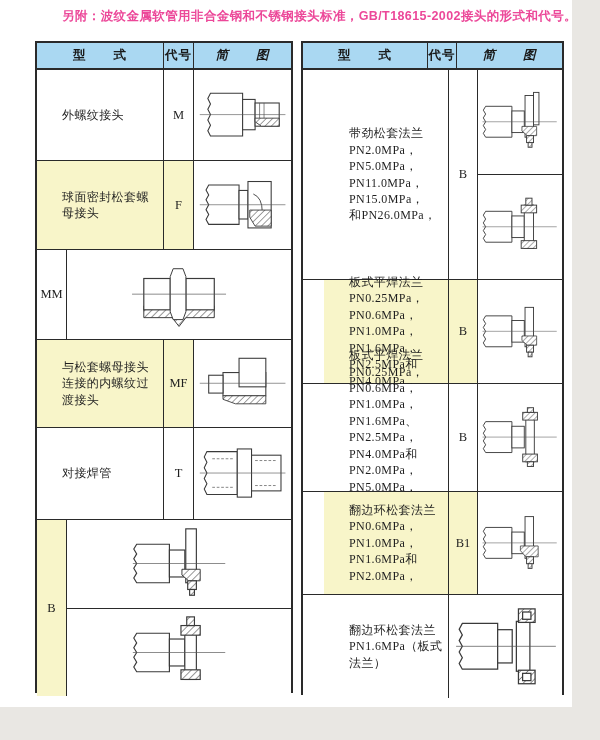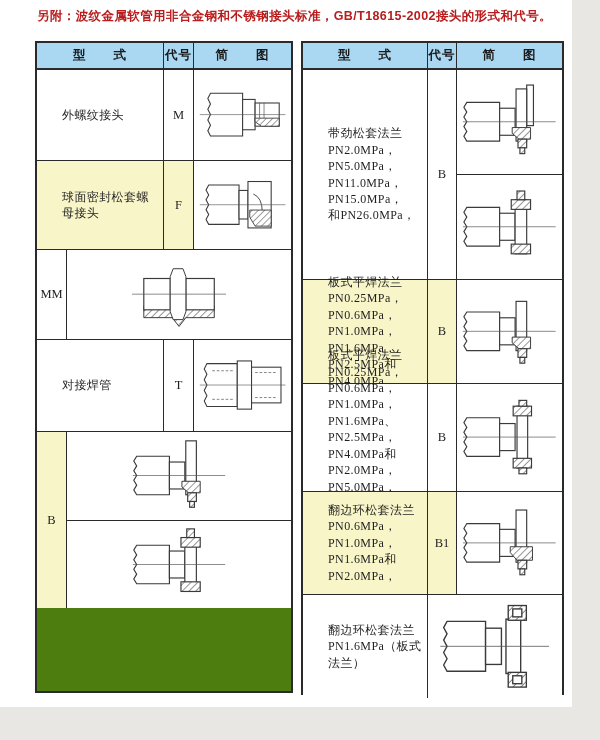--- a/index.html
+++ b/index.html
@@ -5,49 +5,49 @@
   html,body{margin:0;padding:0;}
   body{
     width:600px;height:740px;position:relative;background:#ffffff;
     font-family:"Liberation Serif",serif;color:#1f1f1f;overflow:hidden;
   }
   .gray-strip-right{position:absolute;left:572px;top:0;width:28px;height:740px;background:#e9e7e3;}
   .gray-strip-bottom{position:absolute;left:0;top:707px;width:600px;height:33px;background:#e9e7e3;}
   .page-title{
     position:absolute;left:37px;top:8px;width:540px;
     font-family:"Liberation Sans",sans-serif;font-weight:bold;
-    font-size:12.5px;letter-spacing:.4px;color:#b91c1c;
+    font-size:12.5px;letter-spacing:.4px;color:#ec4899;text-align:right;
   }
   .tbl{
     position:absolute;top:41px;box-sizing:border-box;background:#4d7c0f;
     border:2px solid #2a2a2a;display:flex;flex-direction:column;
   }
   #tblL{left:35px;width:258px;height:652px;}
   #tblR{left:301px;width:263px;height:654px;}
   .hrow{
     display:flex;flex:none;box-sizing:border-box;height:27px;
     background:var(--header-bg,#aad8f2);border-bottom:2px solid #2a2a2a;
   }
   .hc{
     box-sizing:border-box;display:flex;align-items:center;justify-content:center;
     font-size:12.5px;font-weight:bold;letter-spacing:1px;color:#1a1a1a;
   }
   .hc-name{width:127px;border-right:1.4px solid #2a2a2a;}
   #tblR .hc-name{width:125px;}
   .hc-code{width:30px;border-right:1.4px solid #2a2a2a;}
   #tblR .hc-code{width:29px;}
-  .hc-diag{flex:1;}
+  .hc-diag{flex:1;font-style:italic;}
   .row{display:flex;flex:none;box-sizing:border-box;border-bottom:1.4px solid #2a2a2a;background:#fff;}
   .row:last-child{border-bottom:none;}
   .cell-name{
     box-sizing:border-box;width:127px;border-right:1.4px solid #2a2a2a;
     display:flex;align-items:center;padding:4px 3px 4px 25px;
     font-size:12px;line-height:16.4px;letter-spacing:.4px;white-space:pre-line;
   }
-  #tblR .cell-name{width:125px;}
+  #tblR .cell-name{width:125px;margin-left:21px;}
   .cell-code{
     box-sizing:border-box;width:30px;border-right:1.4px solid #2a2a2a;
     display:flex;align-items:center;justify-content:center;font-size:12.5px;
   }
   #tblR .cell-code{width:29px;}
   .cell-diag{flex:1;display:flex;flex-direction:column;min-width:0;}
   .diag{flex:1;display:flex;align-items:center;justify-content:center;overflow:hidden;}
   .diag + .diag{border-top:1.4px solid #2a2a2a;}
   .diag svg{width:92%;height:88%;}
   .row.hl .cell-name,.row.hl .cell-code{background:var(--highlight-bg,#f8f5c9);}
@@ -116,20 +116,35 @@
           <svg viewBox="0 0 100 80" xmlns="http://www.w3.org/2000/svg" preserveAspectRatio="xMidYMid meet">
             <polygon points="14,52 86,52 86,64 57,64 50,73 43,64 14,64" fill="url(#hatch)" stroke="#3a3a3a" stroke-width="1"></polygon>
             <rect x="14" y="24" width="27" height="32" fill="#fff" stroke="#3a3a3a" stroke-width="1.2"></rect>
             <rect x="57" y="24" width="29" height="32" fill="#fff" stroke="#3a3a3a" stroke-width="1.2"></rect>
             <polygon points="44,14 54,14 57,22 57,58 54,66 44,66 41,58 41,22" fill="#fff" stroke="#3a3a3a" stroke-width="1"></polygon>
             <line x1="2" y1="40" x2="98" y2="40" stroke="#555" stroke-width="0.7"></line>
           </svg>
         </div>
       </div>
   </div>
+  <div class="row hl" style="height:88px">
+    <div class="cell-name">与松套螺母接头连接的内螺纹过渡接头</div>
+    <div class="cell-code">MF</div>
+    <div class="cell-diag">
+        <div class="diag">
+          <svg viewBox="0 0 100 80" xmlns="http://www.w3.org/2000/svg" preserveAspectRatio="xMidYMid meet">
+            <rect x="28" y="28" width="48" height="26" fill="#fff" stroke="#3a3a3a" stroke-width="1.2"></rect>
+            <rect x="46" y="12" width="30" height="32" fill="#fff" stroke="#3a3a3a" stroke-width="1.2"></rect>
+            <rect x="12" y="31" width="16" height="20" fill="#fff" stroke="#3a3a3a" stroke-width="1.2"></rect>
+            <polygon points="28,54 76,54 76,63 42,63 28,58" fill="url(#hatch)" stroke="#3a3a3a" stroke-width="1"></polygon>
+            <line x1="2" y1="40" x2="98" y2="40" stroke="#555" stroke-width="0.7"></line>
+          </svg>
+        </div>
+      </div>
+  </div>
   <div class="row" style="height:92px">
     <div class="cell-name">对接焊管</div>
     <div class="cell-code">T</div>
     <div class="cell-diag">
         <div class="diag">
           <svg viewBox="0 0 100 80" xmlns="http://www.w3.org/2000/svg" preserveAspectRatio="xMidYMid meet">
             <path d="M44 16 H10 l-3 6.0 l3 6.0 l-3 6.0 l3 6.0 l-3 6.0 l3 6.0 l-3 6.0 l3 6.0 H44 Z" fill="#fff" stroke="#3a3a3a" stroke-width="1.2"></path>
             <rect x="44" y="13" width="16" height="54" fill="#fff" stroke="#3a3a3a" stroke-width="1.2"></rect>
             <rect x="60" y="20" width="33" height="40" fill="#fff" stroke="#3a3a3a" stroke-width="1.2"></rect>
             <line x1="64" y1="26" x2="89" y2="26" stroke="#555" stroke-width="0.8" stroke-dasharray="3 2"></line>

